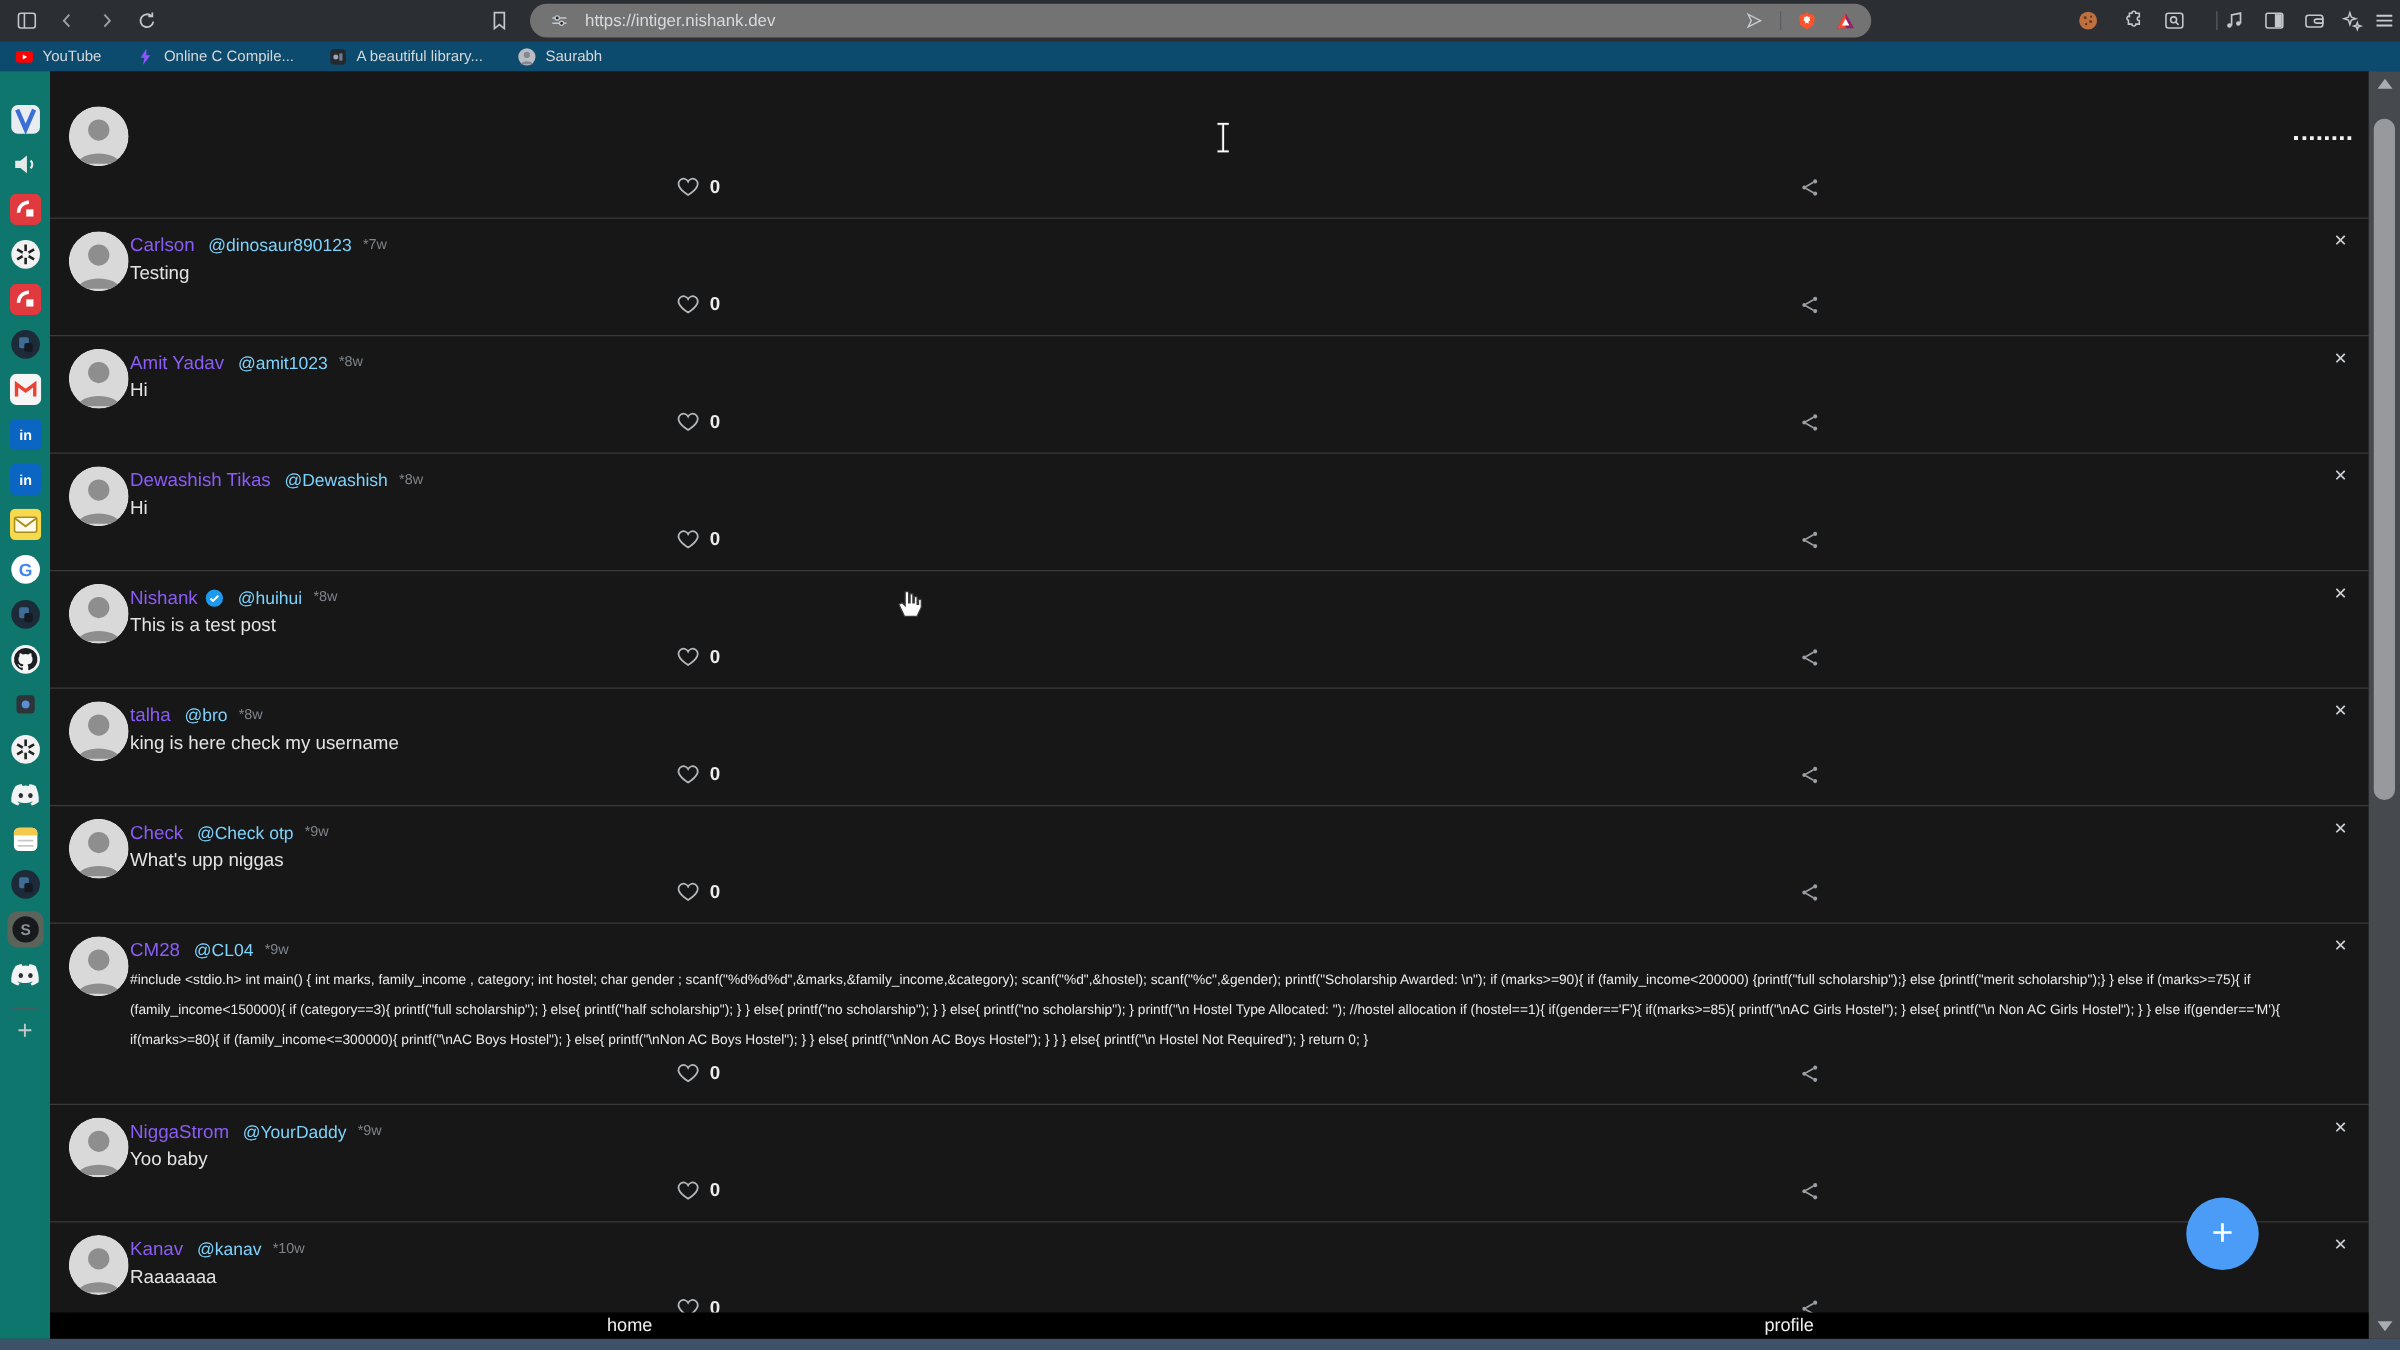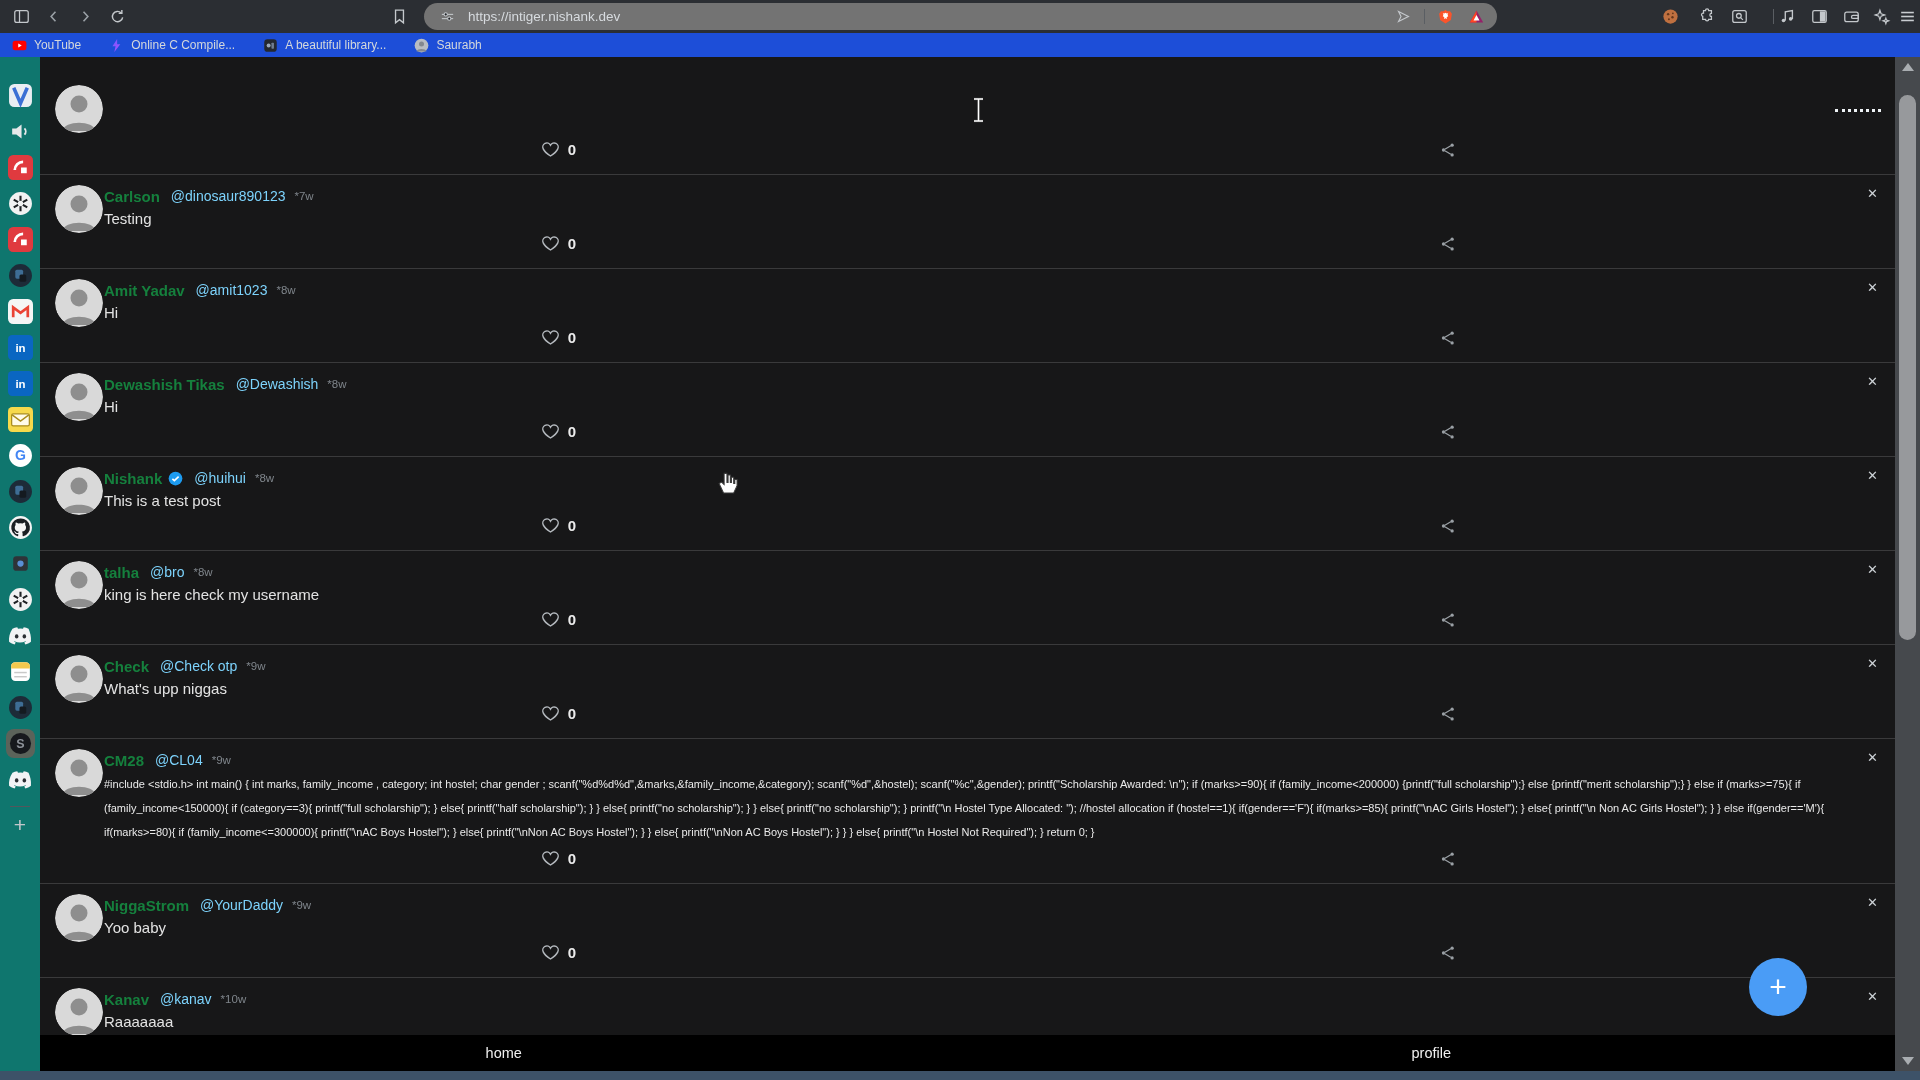--- a/index.html
+++ b/index.html
@@ -14,21 +14,21 @@
   .urlbar { position:absolute; left:424px; top:3px; width:1073px; height:27px;
             background:#737373; border-radius:14px; display:flex; align-items:center;
             padding:0 10px 0 12px; }
   .urlbar .url-text { color:#d7dbdf; font-size:13.5px; margin-left:10px; flex:0 0 auto; }
   .urlbar .spacer { flex:1; }
   .ubicon { width:22px; height:22px; display:flex; align-items:center; justify-content:center; margin-left:9px; }
   .ubicon svg { width:17px; height:17px; }
   .vsep { width:1px; height:15px; background:#5a5e63; margin-left:10px; }
 
   
-  .bookmarks { height:24px; background:#1d4ed8; display:flex; align-items:center;
+  .bookmarks { height:24px; background:#0c4a6e; display:flex; align-items:center;
                padding-left:12px; gap:28px; }
   .bm { display:flex; align-items:center; gap:7px; }
   .bm .bico { width:15px; height:15px; } .bm .bico svg { width:15px; height:15px; }
   .bm .blabel { color:#d4d8db; font-size:12px; }
 
   
   .app-row { display:flex; height:1014px; }
   .side-rail { width:40px; background:#0f766e; padding-top:20px; flex:0 0 40px; }
   .side-item { width:40px; height:36px; display:flex; align-items:center; justify-content:center; }
   .side-icon { width:25px; height:25px; display:block; }
@@ -41,21 +41,21 @@
 
   
   .content { position:relative; flex:1; background:#171718; overflow:hidden; }
   .feed { position:absolute; inset:0; overflow:hidden; }
   .post { position:relative; padding:10px 0 5px; border-bottom:1px solid #3a3a3b; }
   .avatar { position:absolute; left:15px; top:10px; width:48px; height:48px;
             border-radius:50%; overflow:hidden; }
   .avatar svg { width:48px; height:48px; display:block; }
   .post-main { margin-left:64px; margin-right:60px; }
   .post-header { height:22px; display:flex; align-items:center; }
-  .pname  { color:#15803d; font-size:15px; font-weight:bold; }
+  .pname  { color:#8b5cf6; font-size:15px; font-weight:normal; }
   .pverified { display:none; width:15px; height:15px; margin-left:6px; }
   .post.verified .pverified { display:inline-flex; }
   .pverified svg { width:15px; height:15px; }
   .phandle { color:#7dd3fc; font-size:14px; margin-left:11px; }
   .ptime   { color:#7f858b; font-size:11.5px; margin-left:9px; }
   .post-text { color:#e3e3e3; font-size:15px; line-height:21px; min-height:21px; margin-top:1px; }
   .post.code .post-text { font-size:11px; line-height:24px; color:#eaeaea; }
   .post-actions { position:relative; height:32px; margin-top:2px; }
   .like-group { position:absolute; left:27%; top:3px; display:flex; align-items:center; gap:8px; }
   .heart { width:19px; height:19px; } .heart svg { width:19px; height:19px; }
@@ -66,21 +66,21 @@
            color:#ced3d7; font-size:13px; line-height:13px; cursor:default;
            font-family:"DejaVu Sans",sans-serif; }
   .dotted { display:none; position:absolute; top:52px; right:14px; width:46px;
             border-bottom:3px dotted #eef2f5; }
   .post.cut .post-main { visibility:hidden; height:50px; }
   .post.cut .avatar { top:28px; }
   .post.cut { padding-top:28px; }
   .post.cut .dotted { display:block; }
 
   
-  .bottom-nav { position:absolute; left:0; right:0; bottom:0; height:36px; background:#000;
+  .bottom-nav { position:absolute; left:0; right:0; bottom:0; height:21px; background:#000;
                 display:flex; z-index:5; }
   .nav-cell { flex:1; display:flex; align-items:center; justify-content:center;
               color:#f0f0f0; font-size:14.5px; }
   .fab { position:absolute; left:1709px; top:901px; width:58px; height:58px; border-radius:50%;
          background:#4a9cf6; color:#fff; font-size:30px; font-weight:300; display:flex;
          align-items:center; justify-content:center; z-index:6; border:none; }
 
   
   .scrollbar { width:25px; flex:0 0 25px; background:#46494d; position:relative; }
   .sb-arrow { position:absolute; left:0; width:25px; height:20px; display:flex;

